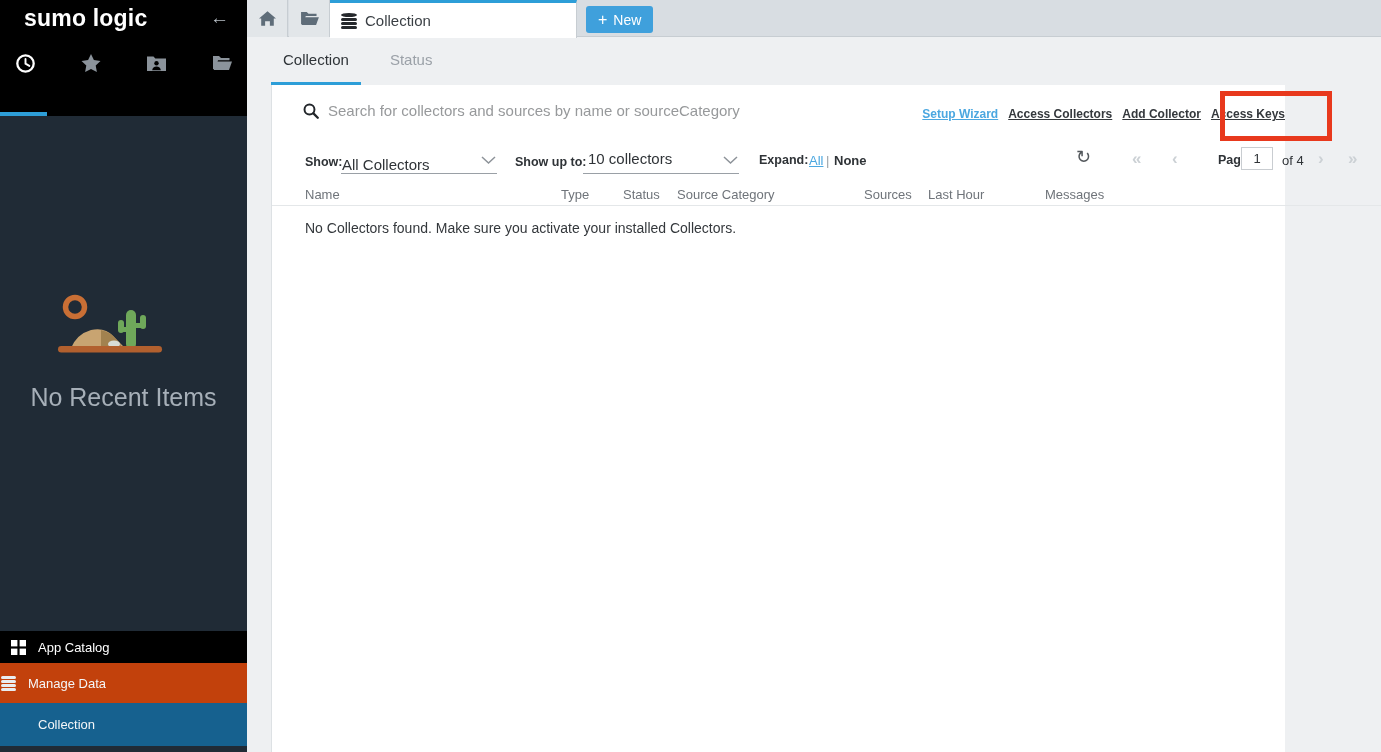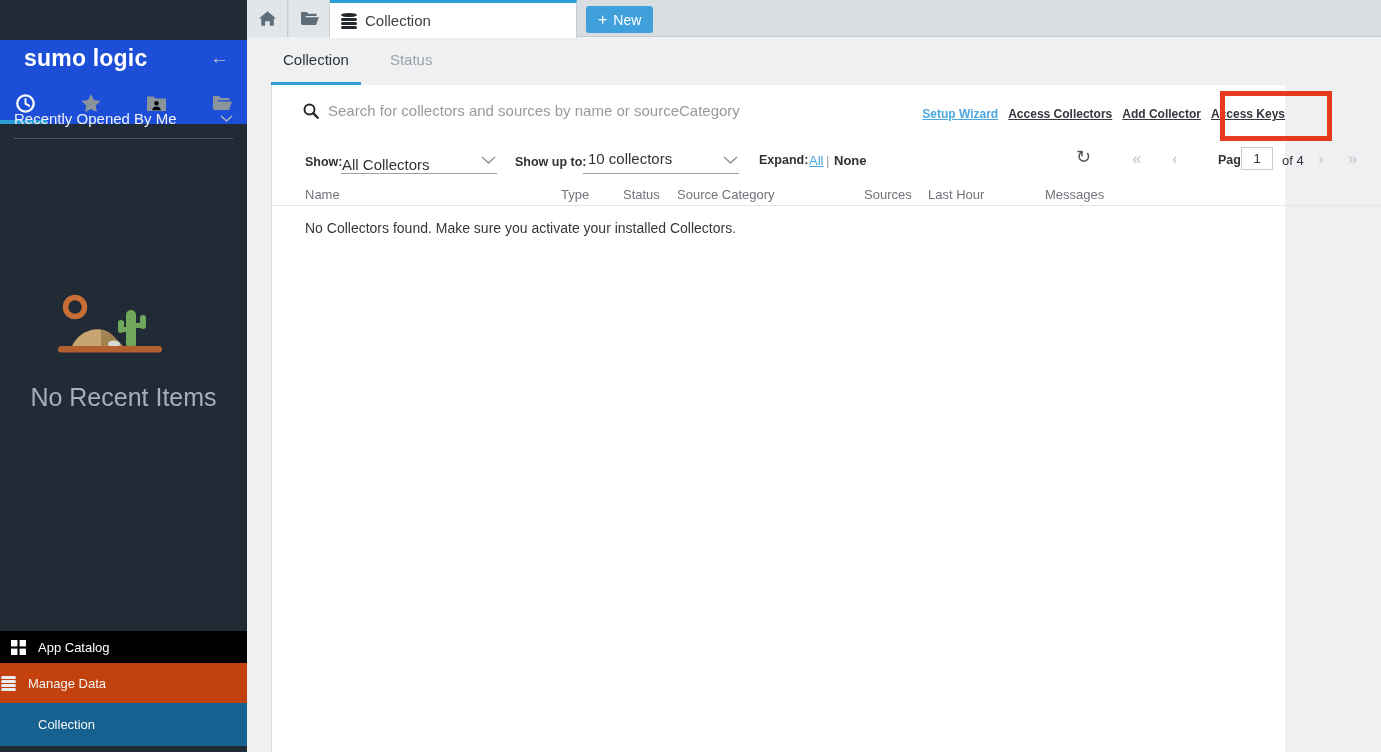--- a/index.html
+++ b/index.html
@@ -2,21 +2,21 @@
 <html><head>
 <meta charset="utf-8">
 <style>
   * { margin:0; padding:0; box-sizing:border-box; }
   html,body { width:1381px; height:752px; overflow:hidden; background:#fff;
               font-family:"Liberation Sans", sans-serif; }
   #app { position:relative; width:1381px; height:752px; }
 
   
   #sidebar { position:absolute; left:0; top:0; width:247px; height:752px; background:#202b36; }
-  .sb-top { position:relative; height:84px; background:#1d4ed8;margin-top:40px; }
+  .sb-top { position:relative; height:116px; background:#000000; }
   .logo-row { position:relative; height:40px; }
   .logo { position:absolute; left:24px; top:5px; color:#fff; font-size:23px; font-weight:bold; letter-spacing:.2px; }
   .collapse { position:absolute; right:18px; top:7px; color:#b9c0c7; font-size:19px; cursor:pointer; }
   .nav-icons { position:absolute; left:0; top:52px; width:247px; display:flex; justify-content:space-between; padding:0 14px; }
   .nav-ic { width:22px; height:22px; display:flex; align-items:center; justify-content:center; cursor:pointer; }
   .active-bar { position:absolute; left:0; bottom:0; width:47px; height:4px; background:#2d9ed8; }
 
   .recent-dd { position:absolute; left:14px; top:110px; width:219px; padding-bottom:11px;
                border-bottom:1px solid #4d5861; display:flex; justify-content:space-between;
                align-items:center; color:#eef2f5; font-size:15px; cursor:pointer; }
@@ -137,26 +137,20 @@
         <span class="nav-ic">
           <svg width="20" height="16" viewBox="0 0 20 16">
               <path d="M1 1h6l2 2h8.5v2.2H6L3.4 14H1z" fill="#8b939b"></path>
               <path d="M4.6 6.6H20l-3 8.4H1.6z" fill="#8b939b"></path>
             </svg>
         </span>
       </div>
       <div class="active-bar"></div>
     </div>
 
-    <div class="recent-dd">
-      <span>Recently Opened By Me</span>
-      <svg width="13" height="8" viewBox="0 0 13 8">
-          <path d="M1 1l5.5 5L12 1" fill="none" stroke="#aab3bb" stroke-width="1.6"></path>
-        </svg>
-    </div>
 
     <div class="illus">
       <svg width="106" height="64" viewBox="0 0 106 64">
         <circle cx="18" cy="15" r="9.5" fill="none" stroke="#c96f35" stroke-width="5.5"></circle>
         <g fill="#6fa85a">
           <rect x="69" y="18" width="10" height="39" rx="5"></rect>
           <rect x="61" y="28" width="6" height="13" rx="3"></rect>
           <rect x="63" y="35" width="10" height="5"></rect>
           <rect x="83" y="23" width="6" height="14" rx="3"></rect>
           <rect x="75" y="31" width="10" height="5"></rect>

